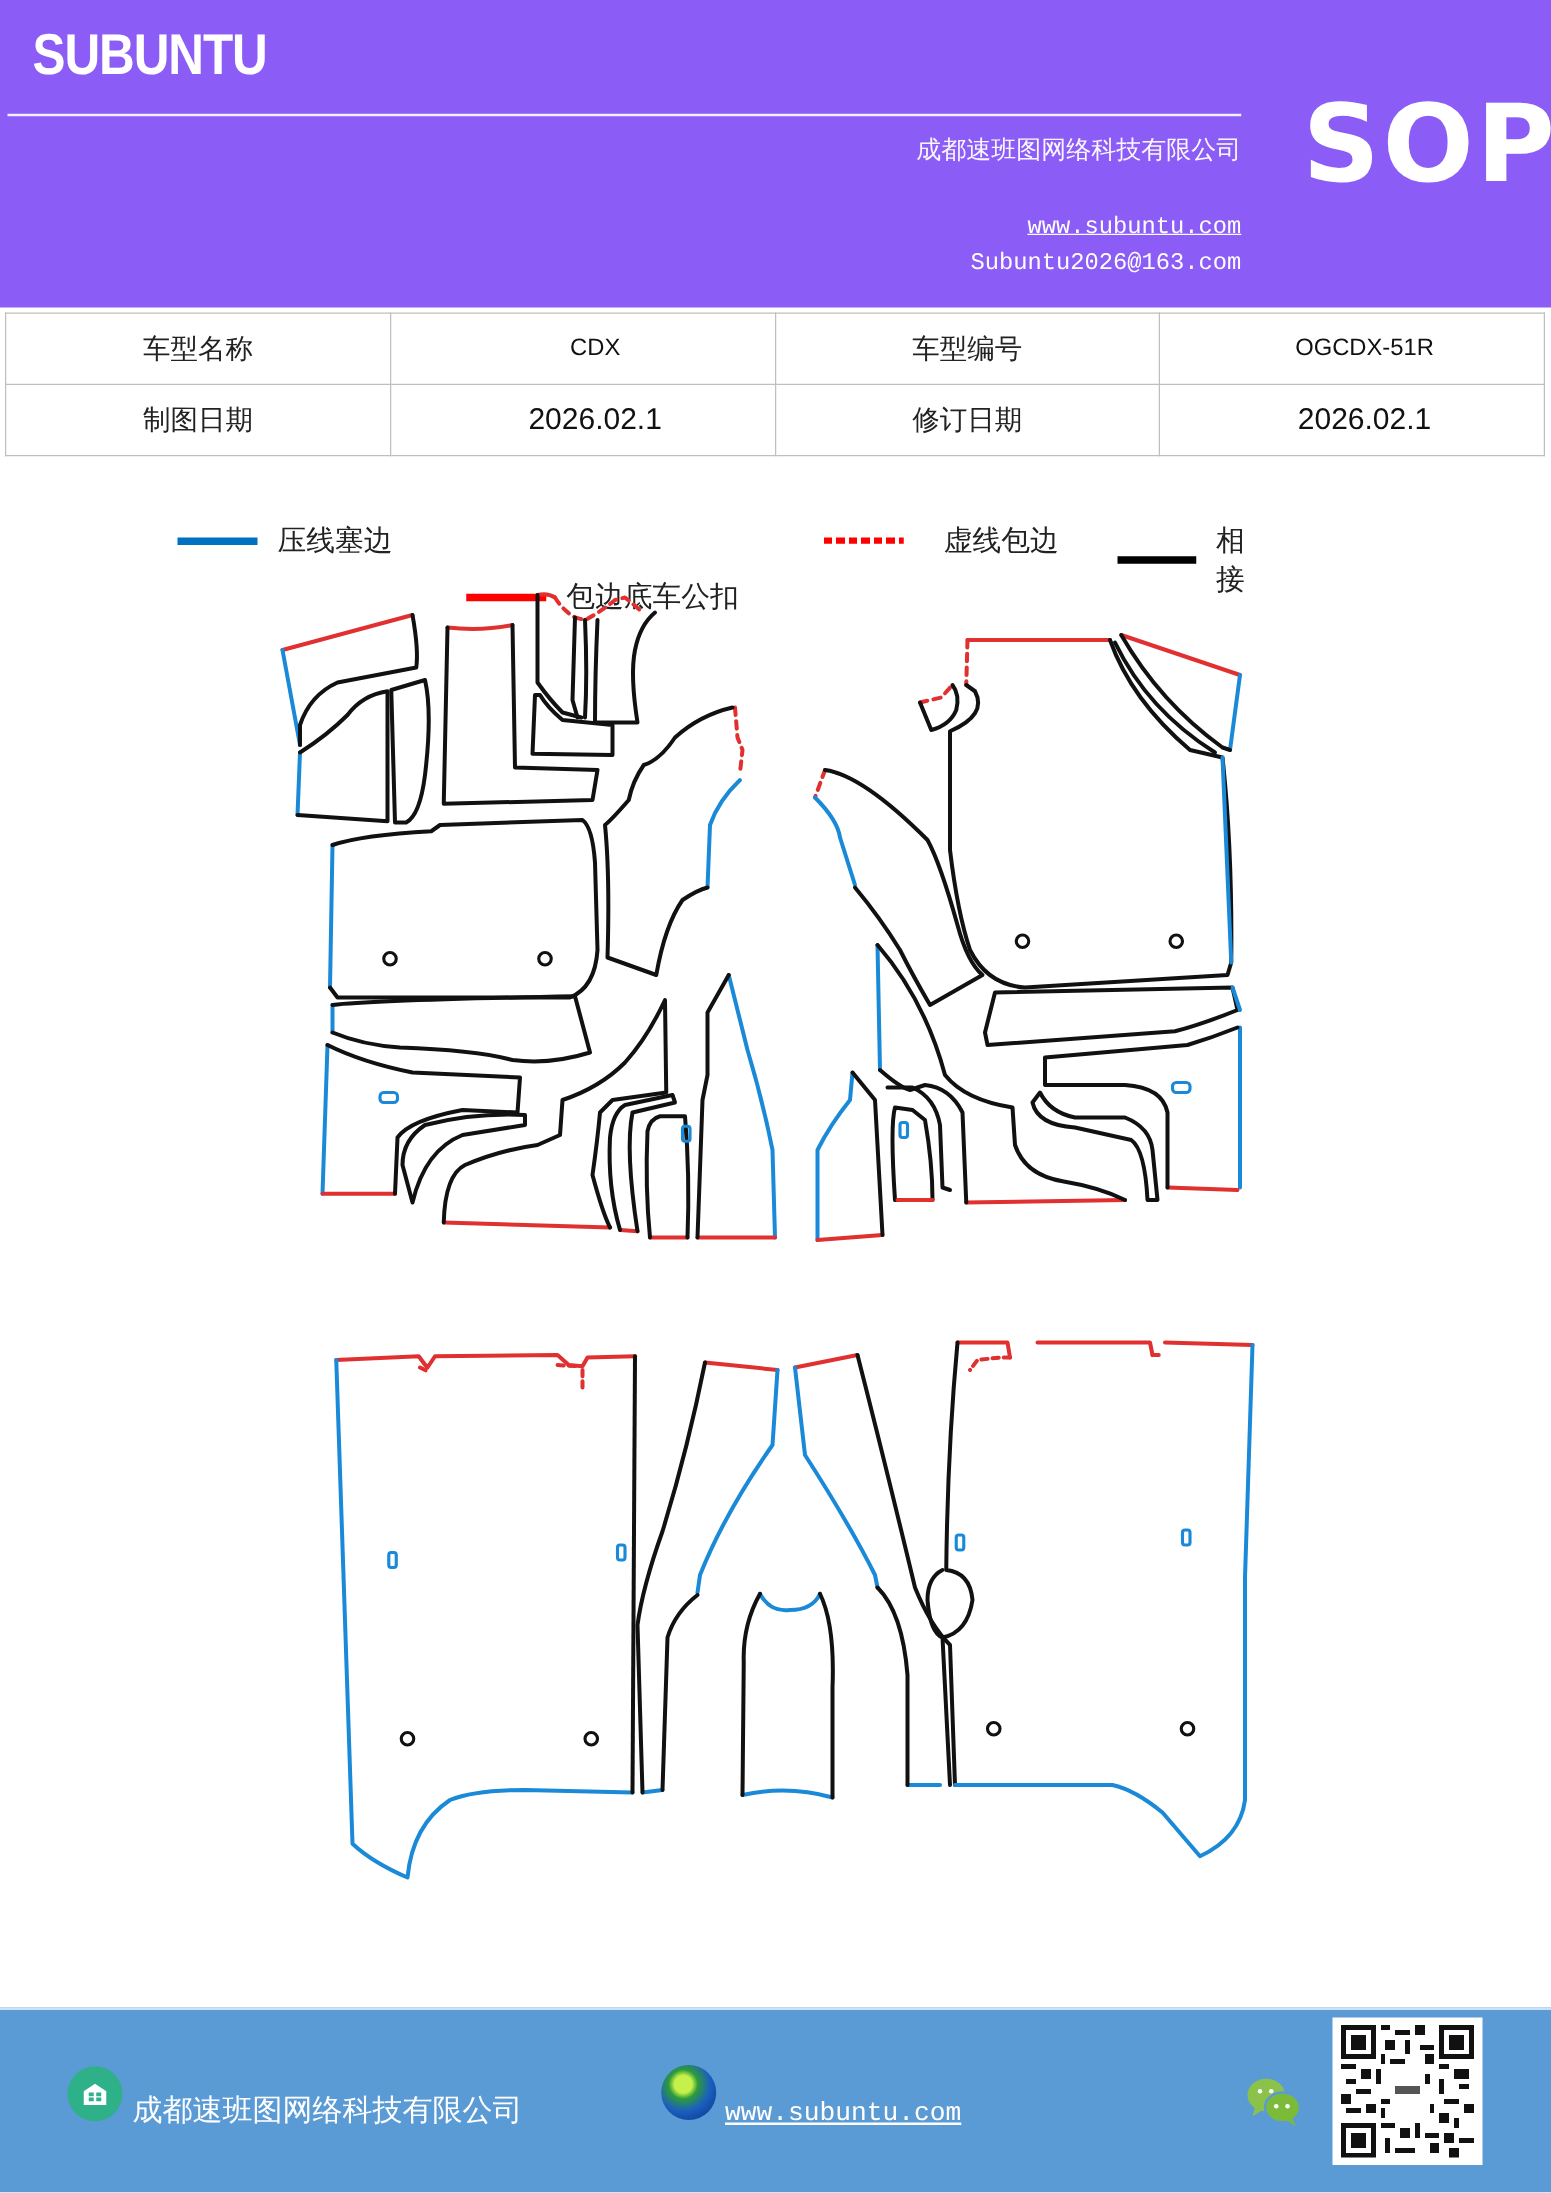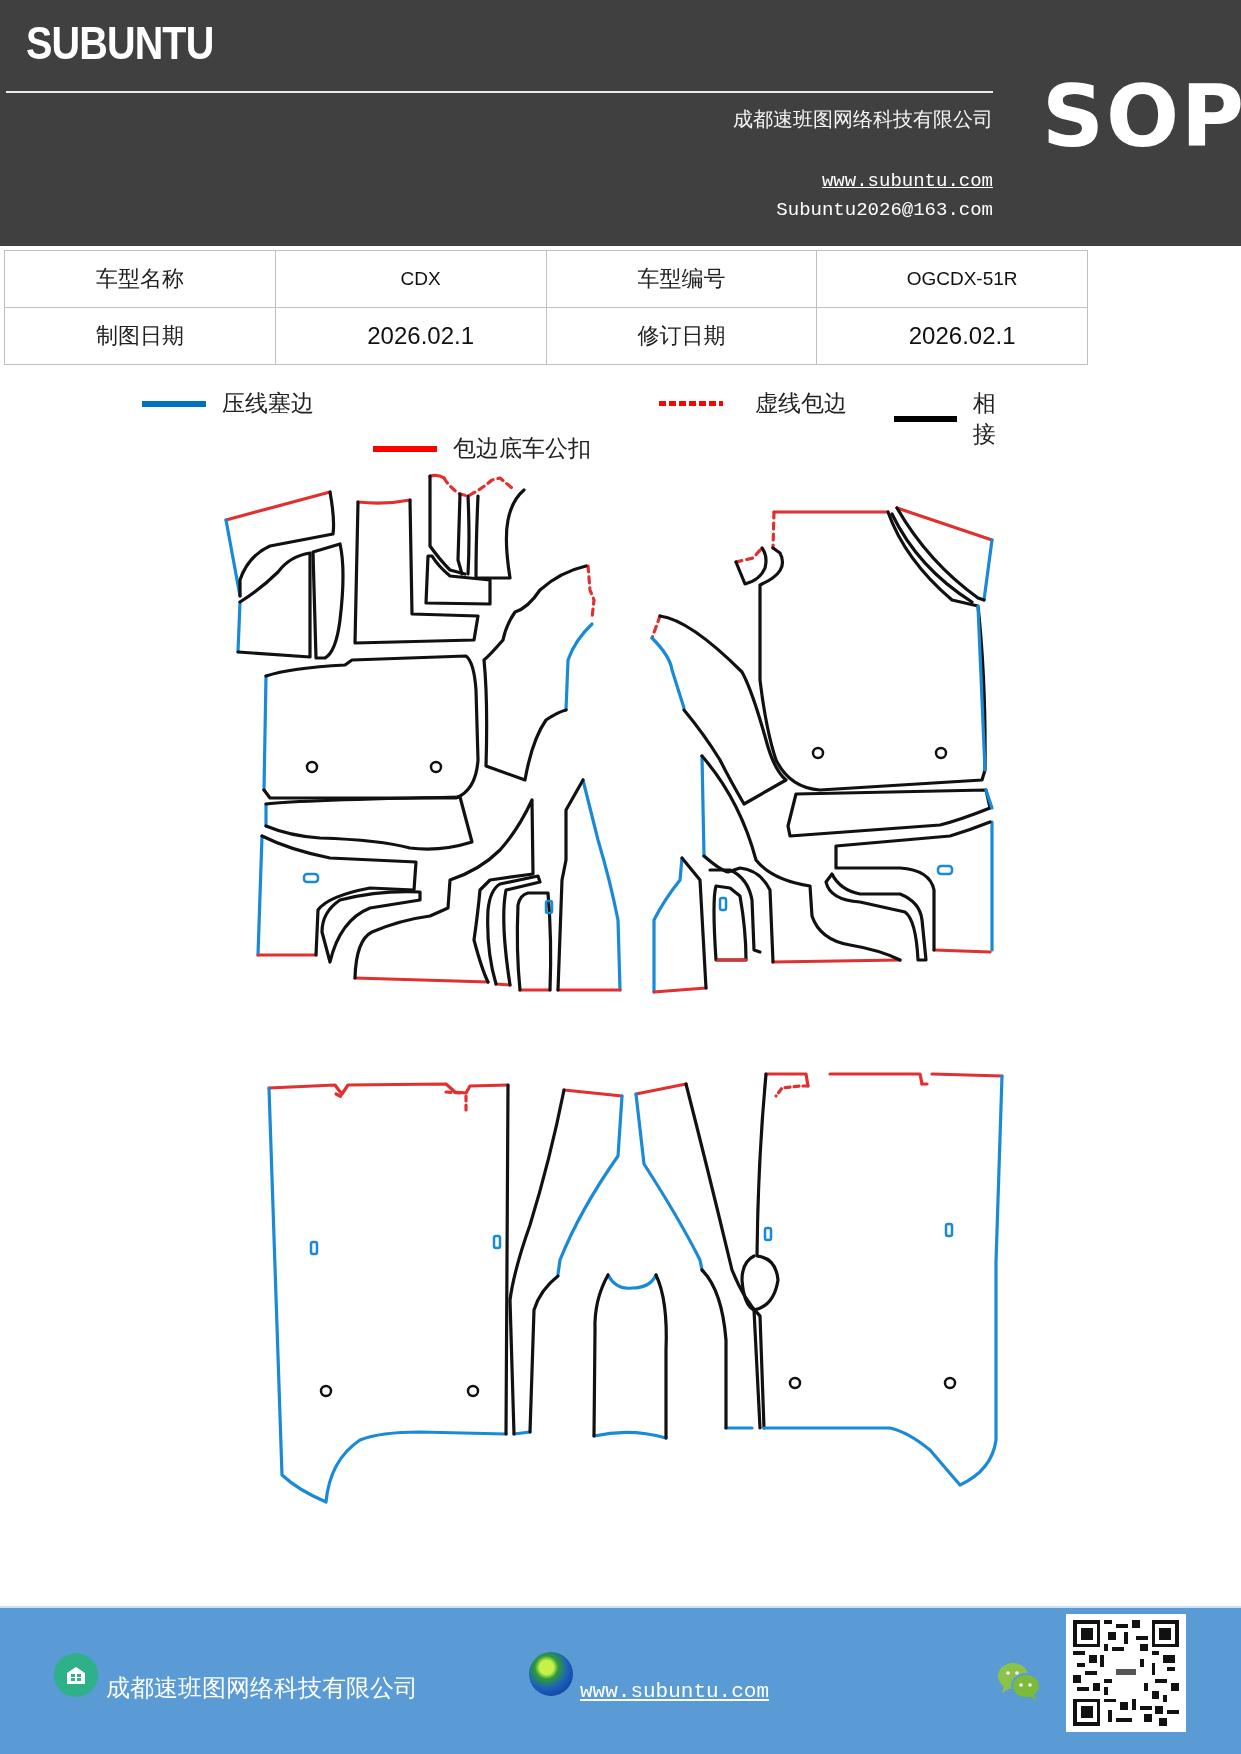--- a/index.html
+++ b/index.html
@@ -1,34 +1,34 @@
 <!DOCTYPE html>
 <html><head>
   <meta charset="utf-8">
   <style>
     * { margin: 0; padding: 0; box-sizing: border-box; }
     html, body { width: 1241px; height: 1754px; background: #ffffff; overflow: hidden; }
     body { position: relative; font-family: "DejaVu Serif", serif; }
 
-    .header { position: absolute; left: 0; top: 0; width: 1241px; height: 246px; background: #404040; }
+    .header { position: absolute; left: 0; top: 0; width: 1241px; height: 246px; background: #8b5cf6; }
     .brand { position: absolute; left: 26px; top: 16px; color: #ffffff; font-family: "Liberation Sans", sans-serif; font-weight: bold; font-size: 46px; letter-spacing: -1px; transform: scaleX(0.86); transform-origin: left top; }
     .header-rule { position: absolute; left: 6px; top: 91px; width: 987px; height: 2px; background: #ffffff; opacity: 0.9; }
     .doc-title { position: absolute; left: 30px; top: 148px; color: #ffffff; font-family: "DejaVu Serif", serif; font-size: 34px; }
     .company-hdr { position: absolute; right: 248px; top: 106px; color: #ffffff; font-size: 20px; opacity: 0.95; }
     .site-hdr { position: absolute; right: 248px; top: 170px; color: #ffffff; font-family: "Liberation Mono", monospace; font-size: 19px; text-decoration: underline; }
     .mail-hdr { position: absolute; right: 248px; top: 199px; color: #ffffff; font-family: "Liberation Mono", monospace; font-size: 19px; }
     .sop { position: absolute; left: 1042px; top: 66px; color: #ffffff; font-family: "DejaVu Sans", sans-serif; font-weight: bold; font-size: 86px; letter-spacing: 2px; }
 
-    .info-table { position: absolute; left: 4px; top: 250px; width: 1084px; border-collapse: collapse; }
+    .info-table { position: absolute; left: 4px; top: 250px; width: 1232px; border-collapse: collapse; }
     .info-table td { border: 1px solid #bfbfbf; height: 57px; text-align: center; vertical-align: middle; width: 25%; color: #111; }
     .info-table td.lbl { font-family: "DejaVu Sans", sans-serif; font-size: 22px; color: #222; }
     .info-table td.val { font-family: "Liberation Sans", sans-serif; font-size: 19px; padding-left: 20px; }
     .info-table td.val.big { font-size: 24px; }
 
-    .legend { position: absolute; top: 388px; left: 0; width: 1018px; height: 40px; padding-left: 13px; }
+    .legend { position: absolute; top: 417px; left: 0; width: 1018px; height: 40px; padding-left: 13px; }
     .legend-item { position: absolute; top: 0; display: flex; align-items: center; }
     .swatch { width: 64px; height: 6px; margin-right: 16px; }
     .swatch.dotted { background: repeating-linear-gradient(90deg, #ff0000 0 7px, transparent 7px 10px); height: 5px; }
     .legend-label { font-family: "DejaVu Serif", serif; font-size: 23px; color: #222; }
 
     .diagram { position: absolute; left: 0; top: 0; width: 1241px; height: 1600px; pointer-events: none; }
 
     .footer { position: absolute; left: 0; top: 1606px; width: 1241px; height: 148px; background: #5b9bd5; border-top: 2px solid #cfe0f3; }
     .ft-home { position: absolute; left: 54px; top: 45px; width: 44px; height: 44px; border-radius: 50%; background: #2eb089; display: flex; align-items: center; justify-content: center; }
     .ft-company { position: absolute; left: 106px; top: 64px; color: #ffffff; font-size: 24px; }

